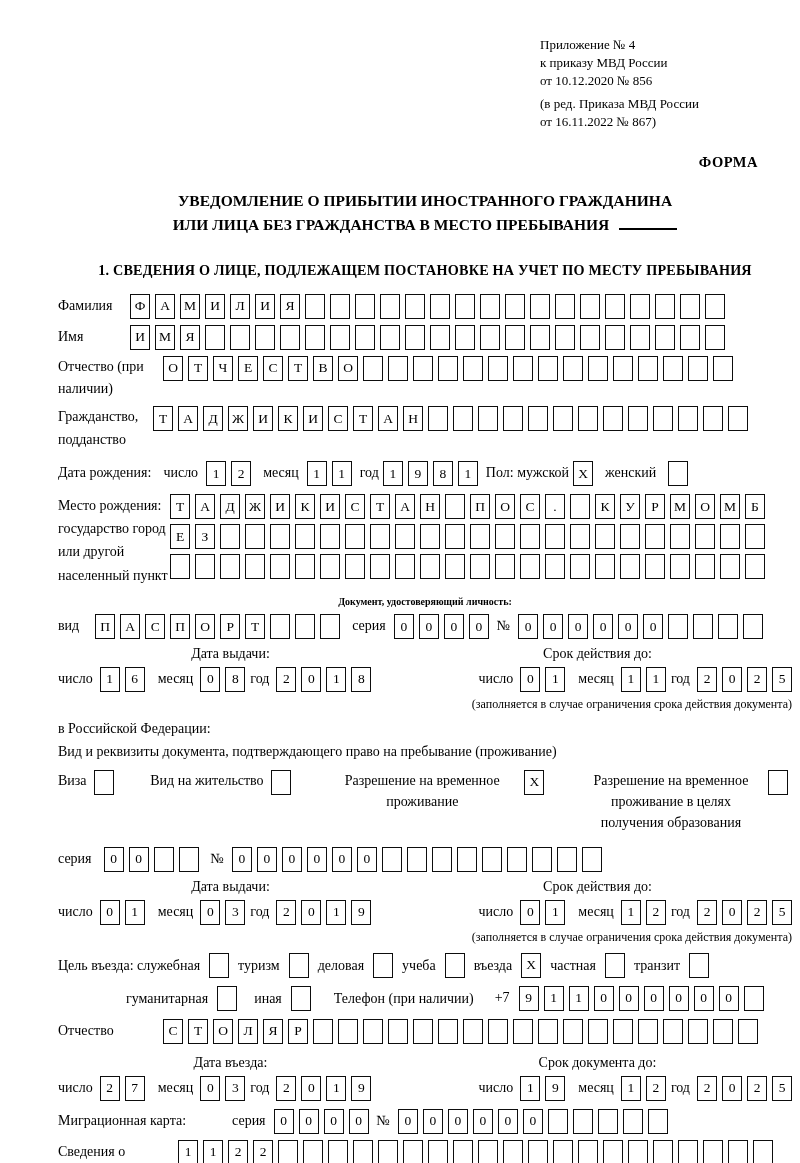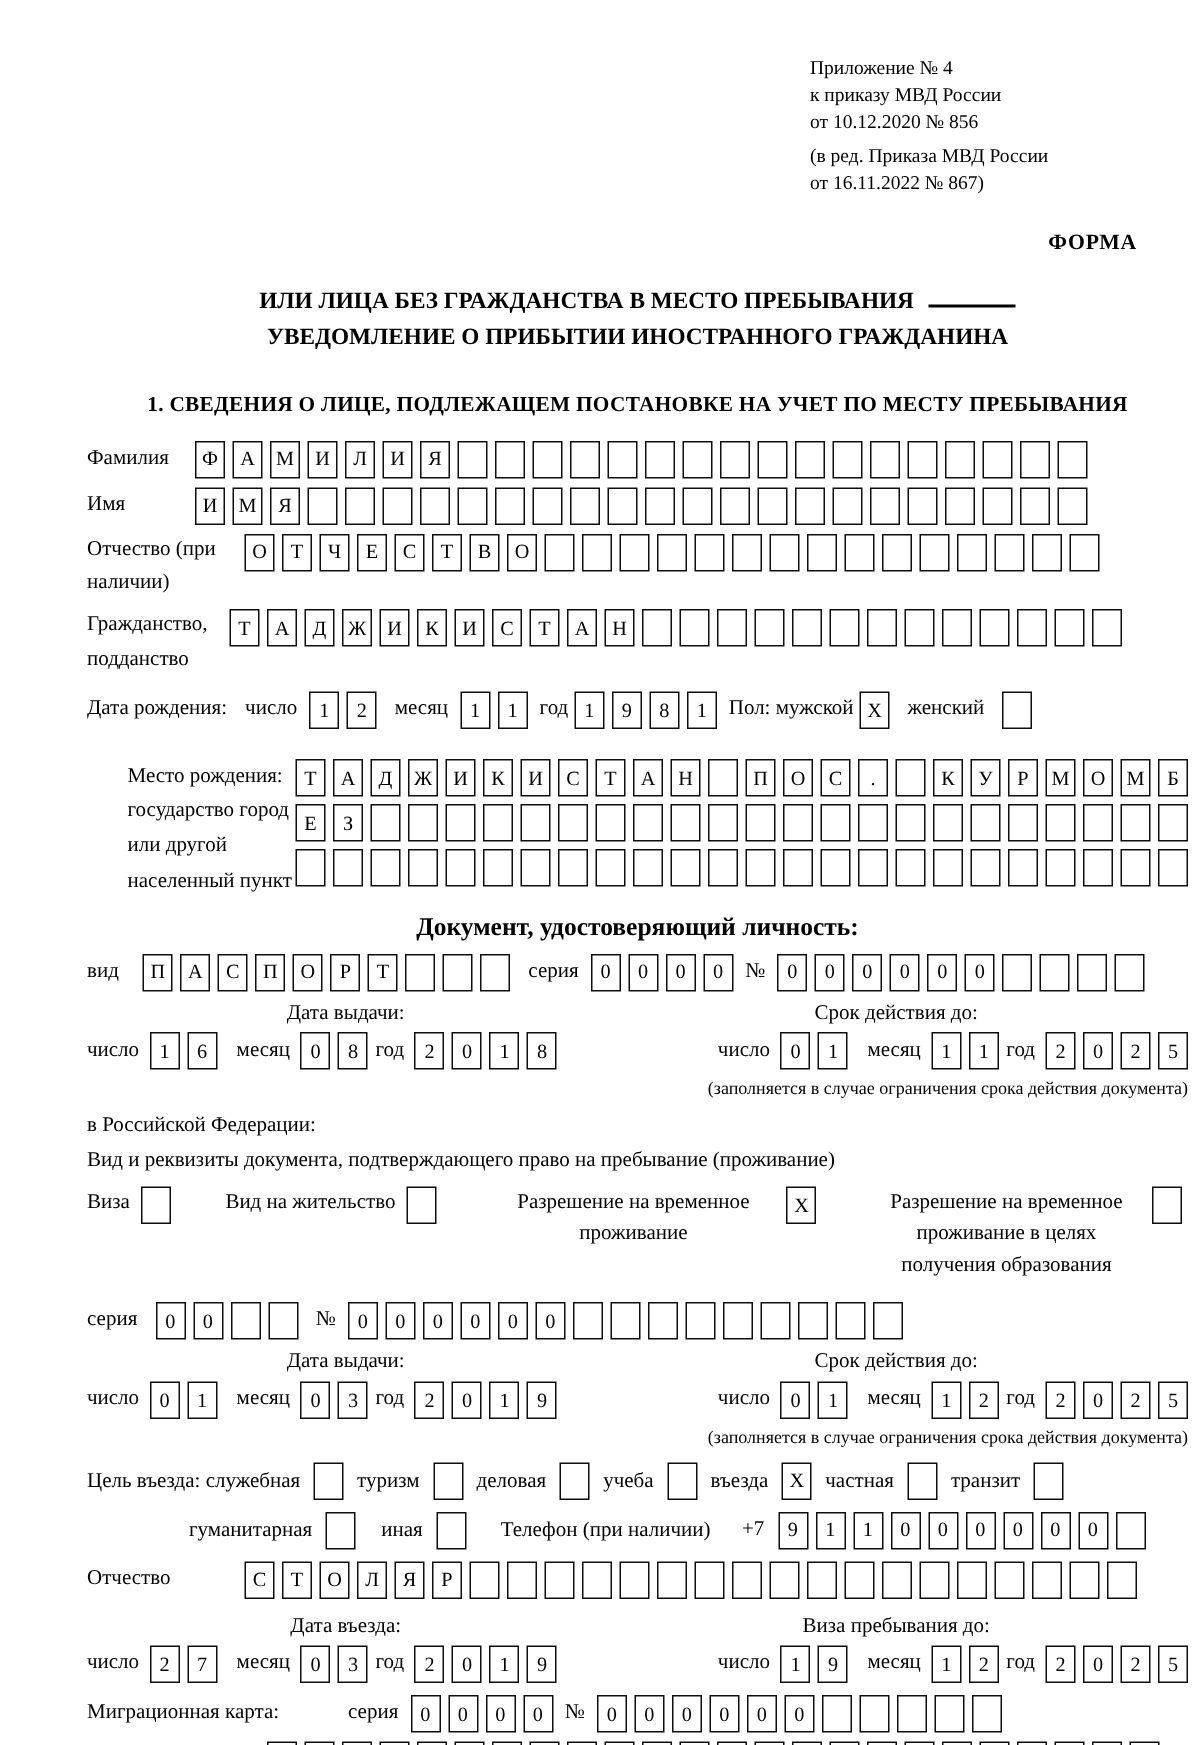--- a/index.html
+++ b/index.html
@@ -28,21 +28,21 @@
   .cells { display:inline-flex; flex-wrap:nowrap; gap:5px; }
   .cell {
     box-sizing:border-box; flex:0 0 20px; width:20px; height:25px;
     border:1.7px solid #0d0d0d; display:inline-flex; align-items:center; justify-content:center;
     font-size:13.5px; background:#fff;
   }
   .cellrows .cells { margin-bottom:5px; }
   .cellrows { display:flex; flex-direction:column; }
   .gap8 { margin-left:8px; } .gap12 { margin-left:12px; } .gap16 { margin-left:16px; }
 
-  .dochead { text-align:center; font-weight:bold; font-size:17px; margin:8px 0 6px; }
+  .dochead { text-align:center; font-weight:bold; font-size:10px; margin:8px 0 6px; }
 
   .dates { display:flex; margin:4px 0 8px; }
   .dcol-l { flex:0 0 47%; }
   .dcol-r { flex:1 1 auto; }
   .dhead { text-align:center; margin-bottom:3px; }
   .drow { display:flex; align-items:center; gap:5px; }
   .dlbl { margin-right:2px; }
   .dnote { font-size:12px; text-align:right; margin-top:4px; }
 
   .plain { margin:4px 0; }
@@ -67,24 +67,24 @@
     <div>Приложение № 4</div>
     <div>к приказу МВД России</div>
     <div>от 10.12.2020 № 856</div>
     <div class="amend">(в ред. Приказа МВД России</div>
     <div>от 16.11.2022 № 867)</div>
   </div>
 
   <div class="forma">ФОРМА</div>
 
   <div class="title">
+    <div>УВЕДОМЛЕНИЕ О ПРИБЫТИИ ИНОСТРАННОГО ГРАЖДАНИНА</div>
     <div>
       <span>ИЛИ ЛИЦА БЕЗ ГРАЖДАНСТВА В МЕСТО ПРЕБЫВАНИЯ</span><span class="blank"></span>
     </div>
-    <div>УВЕДОМЛЕНИЕ О ПРИБЫТИИ ИНОСТРАННОГО ГРАЖДАНИНА</div>
   </div>
 
   <div class="sec">1. СВЕДЕНИЯ О ЛИЦЕ, ПОДЛЕЖАЩЕМ ПОСТАНОВКЕ НА УЧЕТ ПО МЕСТУ ПРЕБЫВАНИЯ</div>
 
   <div class="frow">
     <span class="lbl w72">Фамилия</span>
     <span class="cells">
         <span class="cell">Ф</span>
         <span class="cell">А</span>
         <span class="cell">М</span>
@@ -223,21 +223,21 @@
     <span class="gap8">Пол: мужской</span>
     <span class="cells" style="margin-left:4px;">
         <span class="cell">X</span>
       </span>
     <span class="gap12">женский</span>
     <span class="cells gap12">
         <span class="cell"></span>
       </span>
   </div>
 
-  <div class="frow top" style="margin-top:20px;justify-content:flex-end;">
+  <div class="frow top" style="margin-top:8px;">
     <span class="lbl w112">Место рождения: государство город или другой населенный пункт</span>
     <span class="cellrows">
       <span class="cells">
           <span class="cell">Т</span>
           <span class="cell">А</span>
           <span class="cell">Д</span>
           <span class="cell">Ж</span>
           <span class="cell">И</span>
           <span class="cell">К</span>
           <span class="cell">И</span>
@@ -608,21 +608,21 @@
         <span class="dlbl">год</span>
         <span class="cells">
             <span class="cell">2</span>
             <span class="cell">0</span>
             <span class="cell">1</span>
             <span class="cell">9</span>
           </span>
       </div>
     </div>
     <div class="dcol-r">
-      <div class="dhead">Виза пребывания до:</div>
+      <div class="dhead">Срок документа до:</div>
       <div class="drow" style="justify-content:flex-end;">
         <span class="dlbl">число</span>
         <span class="cells">
             <span class="cell">1</span>
             <span class="cell">9</span>
           </span>
         <span class="dlbl gap8">месяц</span>
         <span class="cells">
             <span class="cell">1</span>
             <span class="cell">2</span>

